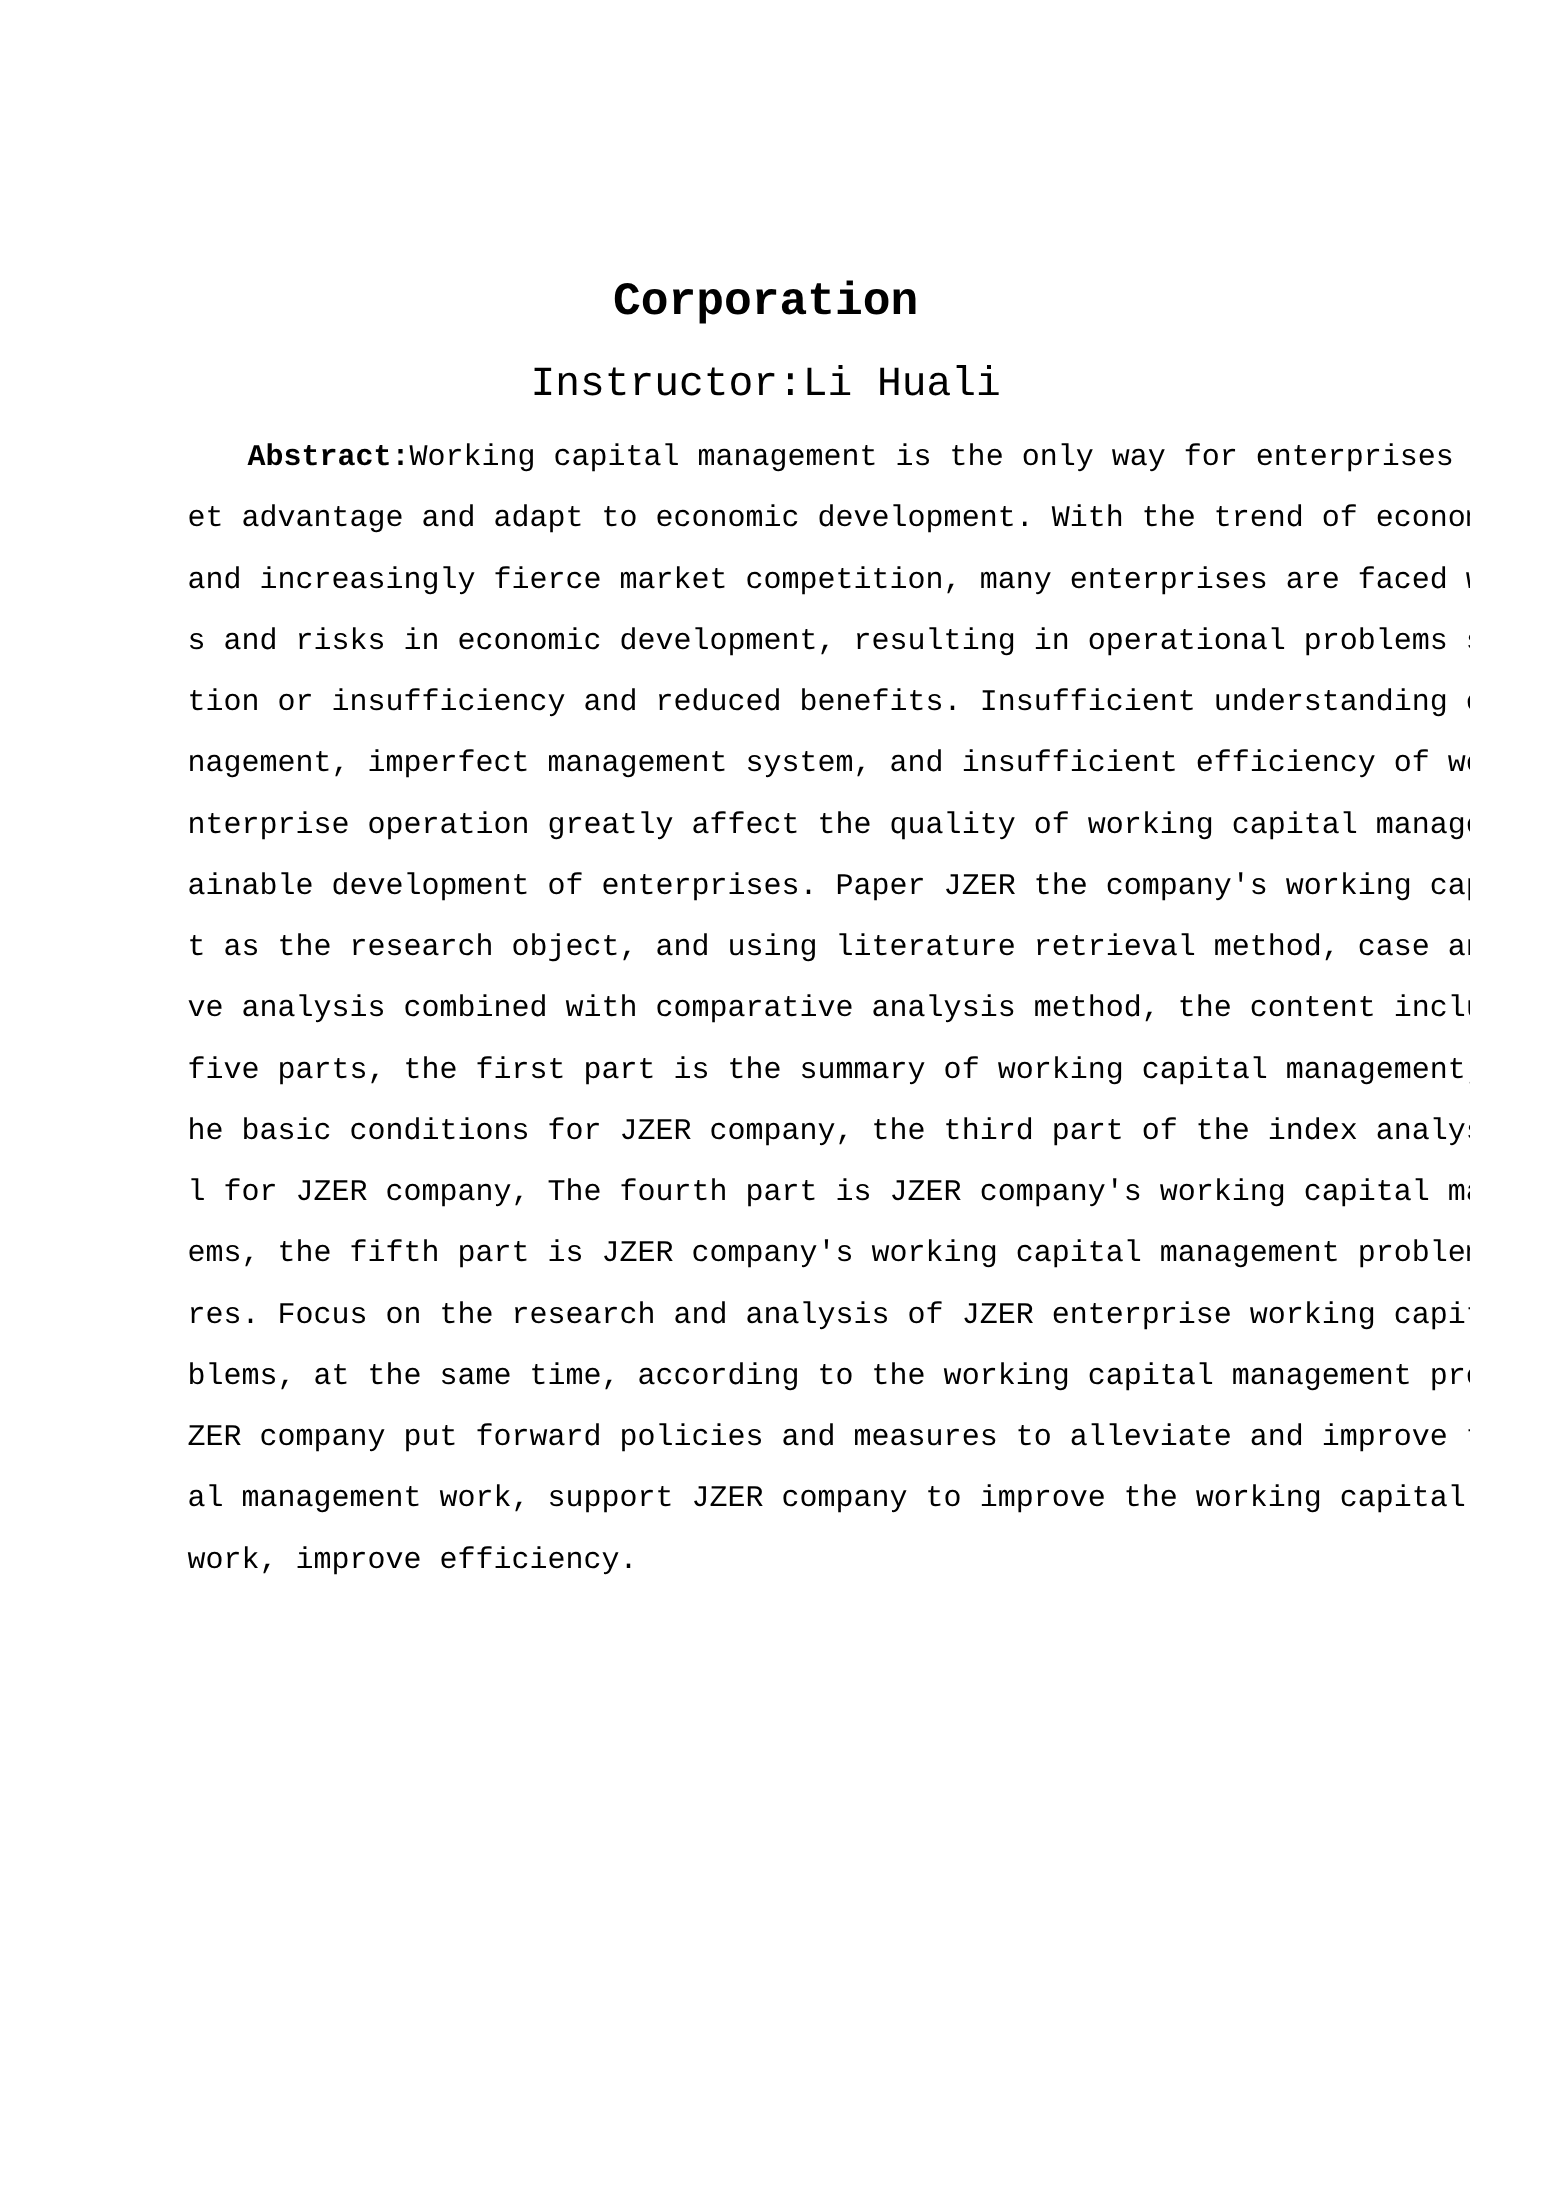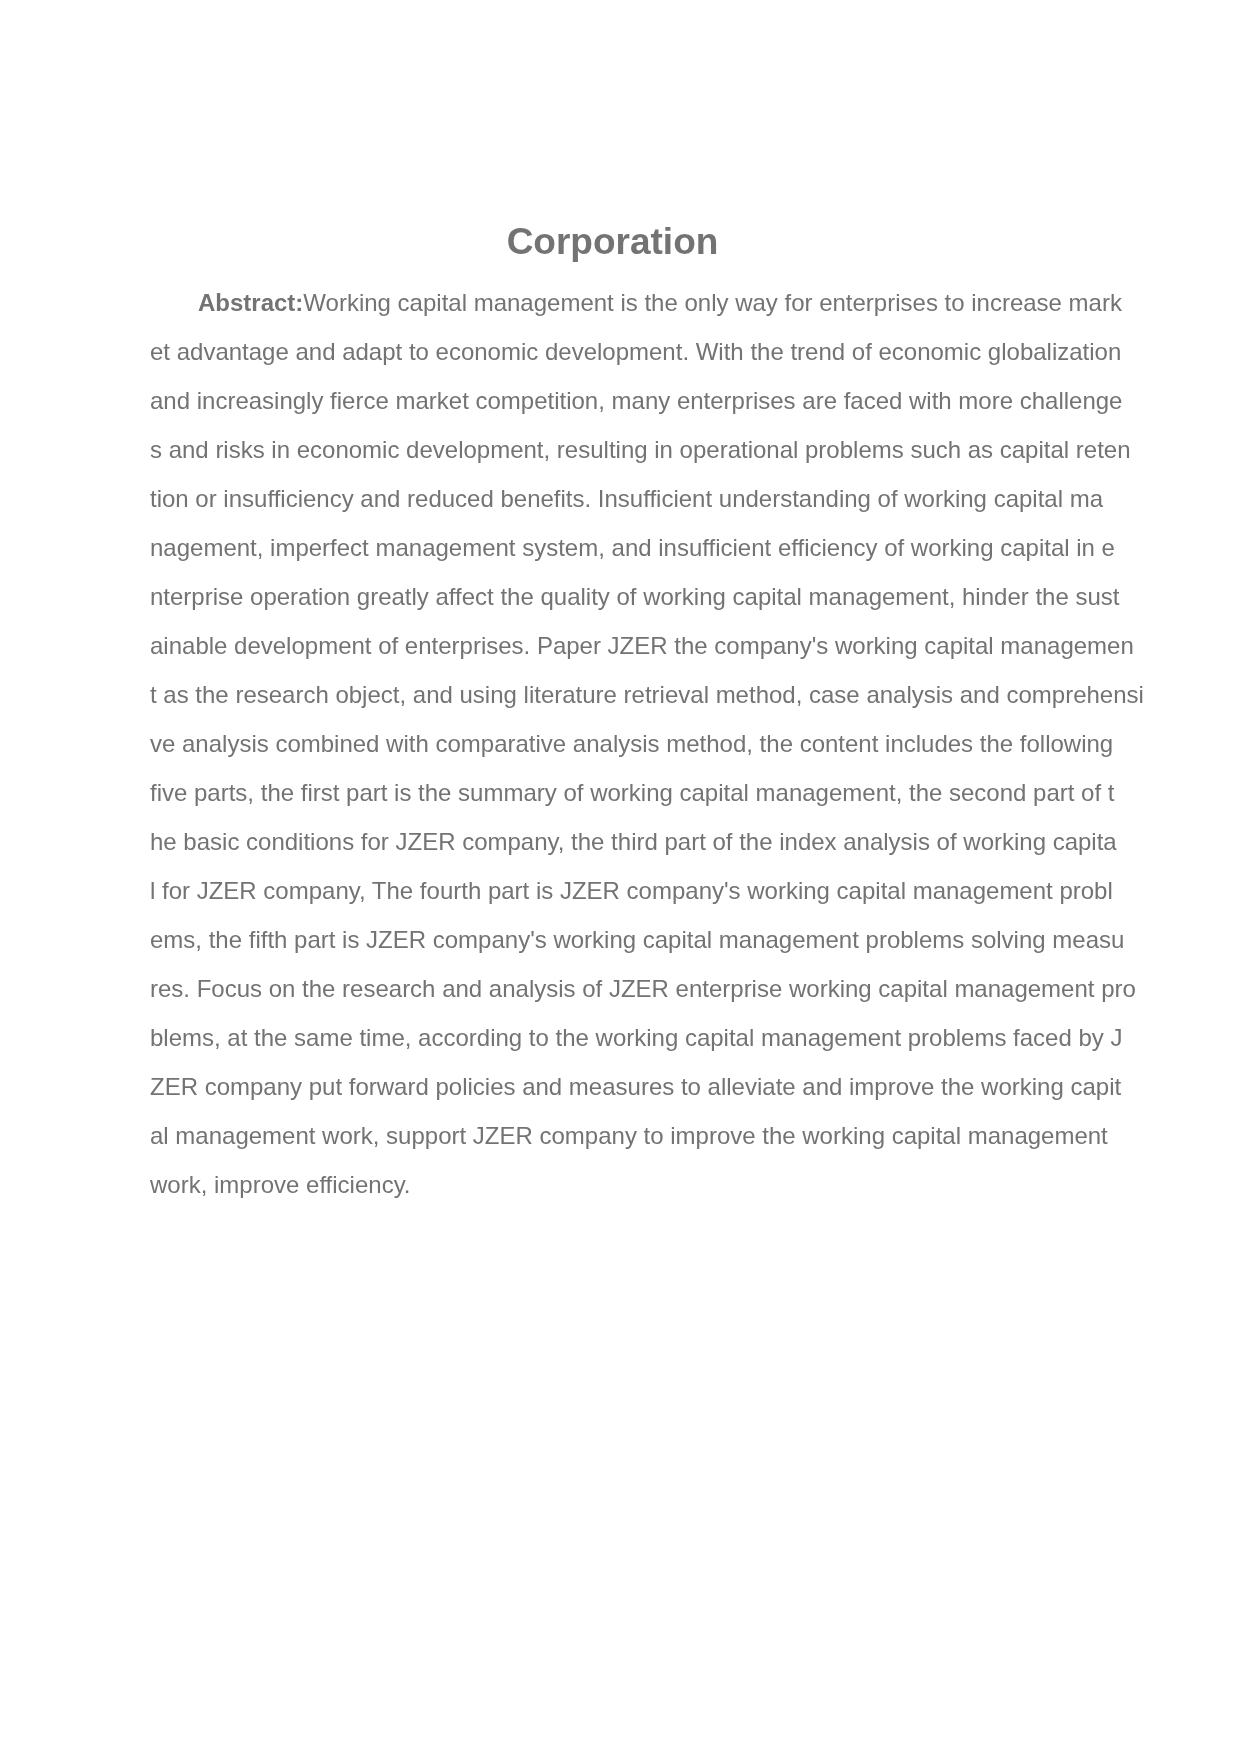--- a/index.html
+++ b/index.html
@@ -1,22 +1,22 @@
 <!DOCTYPE html>
 <html><head>
 <meta charset="utf-8">
 <style>
   html, body { margin: 0; padding: 0; background: #ffffff; }
   .page {
     position: relative;
     width: 1176px;
     height: 1754px;
     background: #ffffff;
-    color: #737373;
-    font-family: Liberation Sans, sans-serif;
+    color: #000000;
+    font-family: Liberation Mono, monospace;
     overflow: hidden;
   }
   .content {
     position: absolute;
     left: 150px;
     top: 0;
     width: 925px;
     padding-top: 220px;
   }
   .title {
@@ -66,20 +66,21 @@
     line-height: 49px;
     text-indent: 40px;
   }
 </style>
 </head>
 <body>
 
 <div class="page">
   <div class="content">
     <h1 class="title">Corporation</h1>
+    <p class="byline instructor">Instructor:Li Huali</p>
     <p class="abstract"><strong class="abs-label">Abstract:</strong><span>Working capital management is the only way for enterprises to increase mark
 et advantage and adapt to economic development. With the trend of economic globalization
 and increasingly fierce market competition, many enterprises are faced with more challenge
 s and risks in economic development, resulting in operational problems such as capital reten
 tion or insufficiency and reduced benefits. Insufficient understanding of working capital ma
 nagement, imperfect management system, and insufficient efficiency of working capital in e
 nterprise operation greatly affect the quality of working capital management, hinder the sust
 ainable development of enterprises. Paper JZER the company's working capital managemen
 t as the research object, and using literature retrieval method, case analysis and comprehensi
 ve analysis combined with comparative analysis method, the content includes the following

